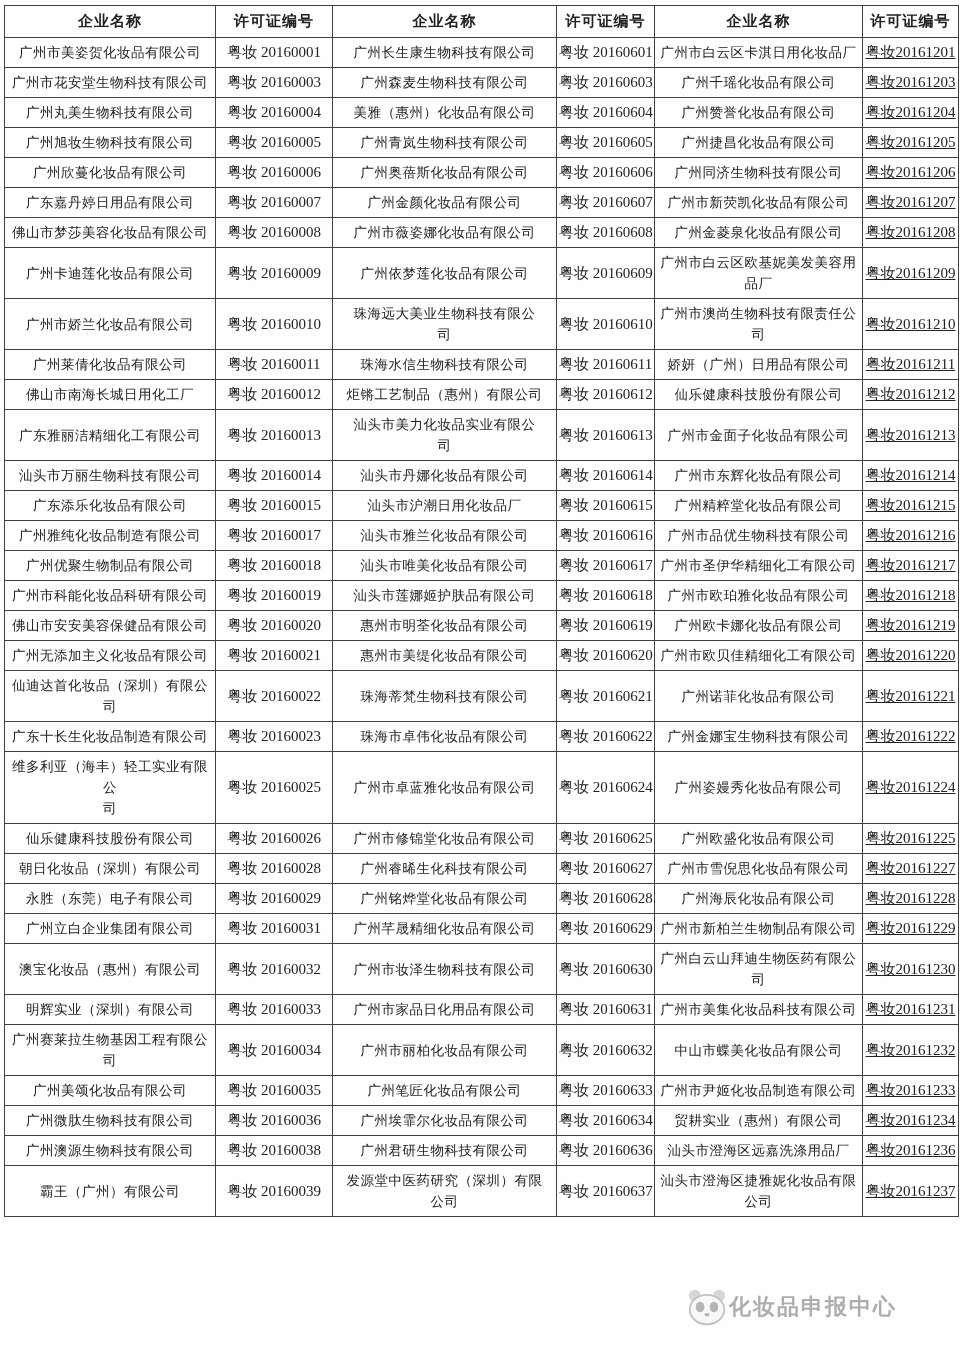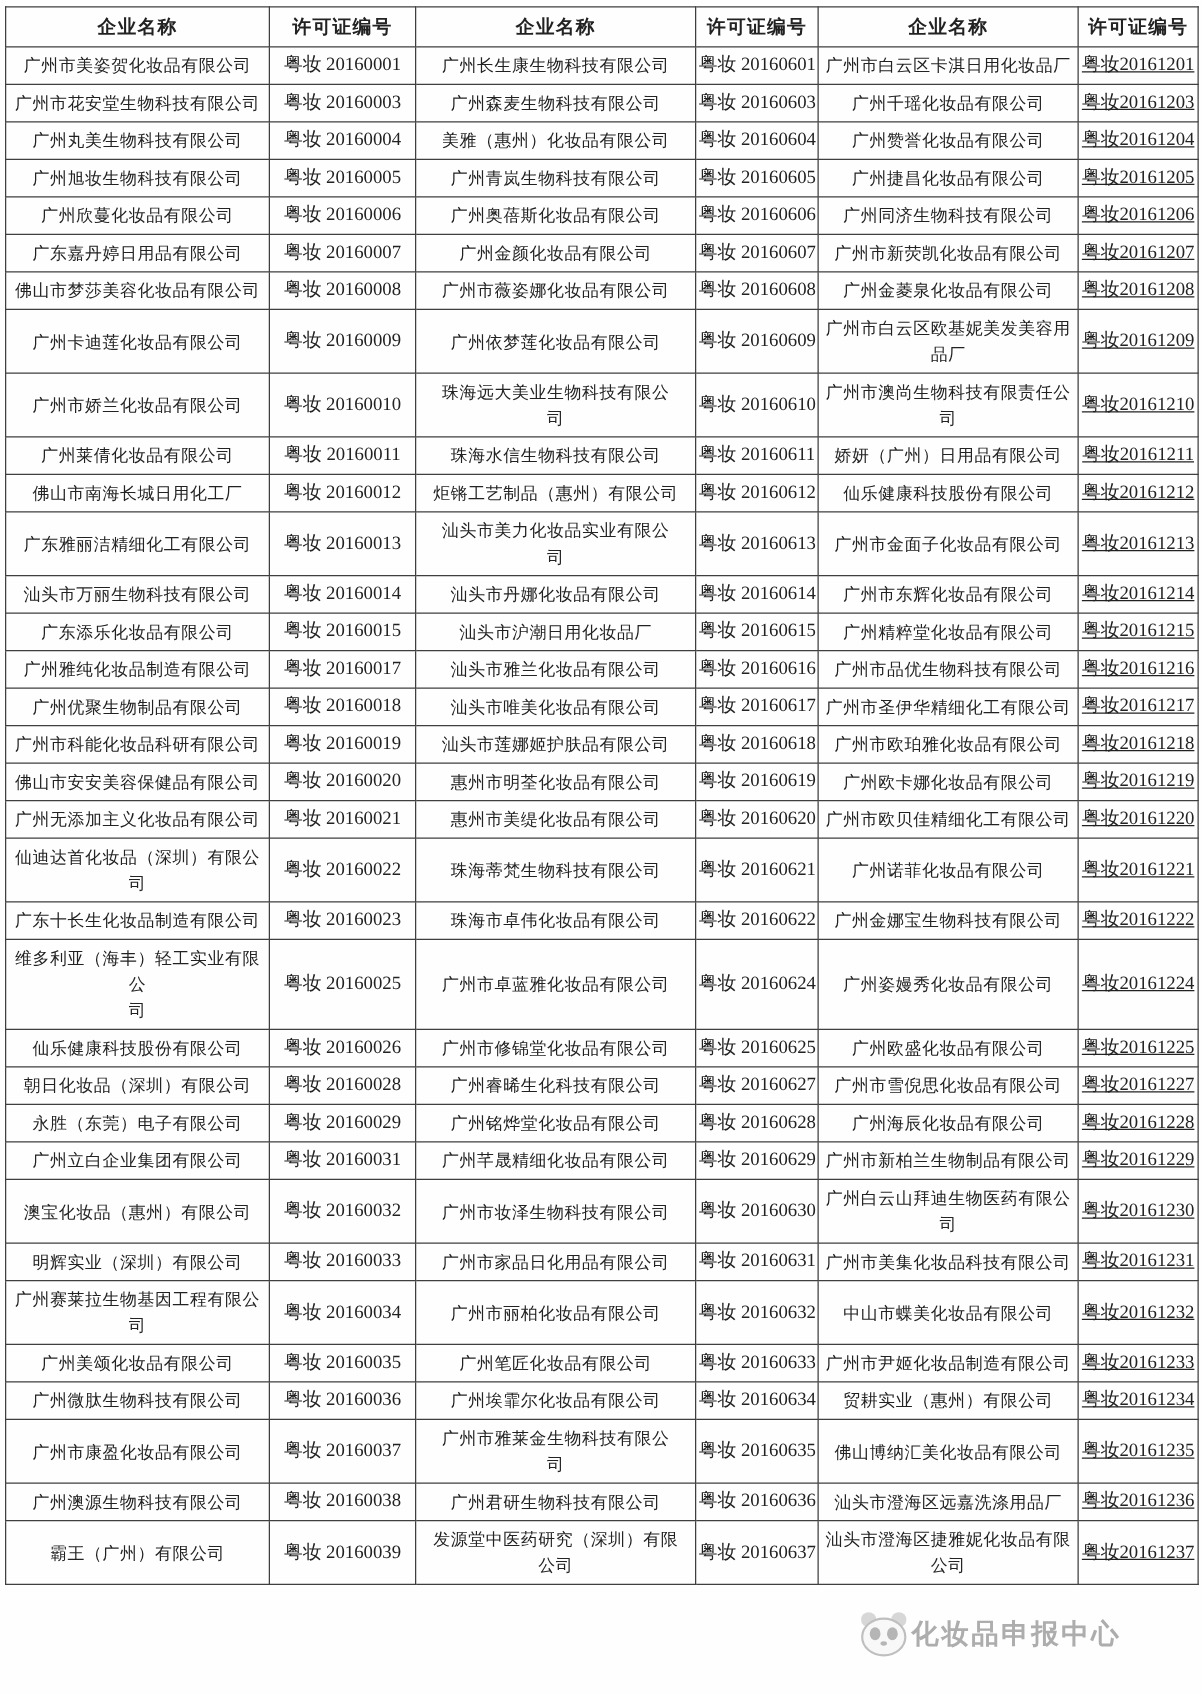--- a/index.html
+++ b/index.html
@@ -349,29 +349,20 @@
         </tr>
         <tr>
           <td class="name">广州微肽生物科技有限公司</td>
           <td class="lic">粤妆 20160036</td>
           <td class="name">广州埃霏尔化妆品有限公司</td>
           <td class="lic">粤妆 20160634</td>
           <td class="name">贸耕实业（惠州）有限公司</td>
           <td class="lic lic-tight">粤妆20161234</td>
         </tr>
         <tr>
-          <td class="name">广州市康盈化妆品有限公司</td>
-          <td class="lic">粤妆 20160037</td>
-          <td class="name">广州市雅莱金生物科技有限公
-司</td>
-          <td class="lic">粤妆 20160635</td>
-          <td class="name">佛山博纳汇美化妆品有限公司</td>
-          <td class="lic lic-tight">粤妆20161235</td>
-        </tr>
-        <tr>
           <td class="name">广州澳源生物科技有限公司</td>
           <td class="lic">粤妆 20160038</td>
           <td class="name">广州君研生物科技有限公司</td>
           <td class="lic">粤妆 20160636</td>
           <td class="name">汕头市澄海区远嘉洗涤用品厂</td>
           <td class="lic lic-tight">粤妆20161236</td>
         </tr>
         <tr>
           <td class="name">霸王（广州）有限公司</td>
           <td class="lic">粤妆 20160039</td>

